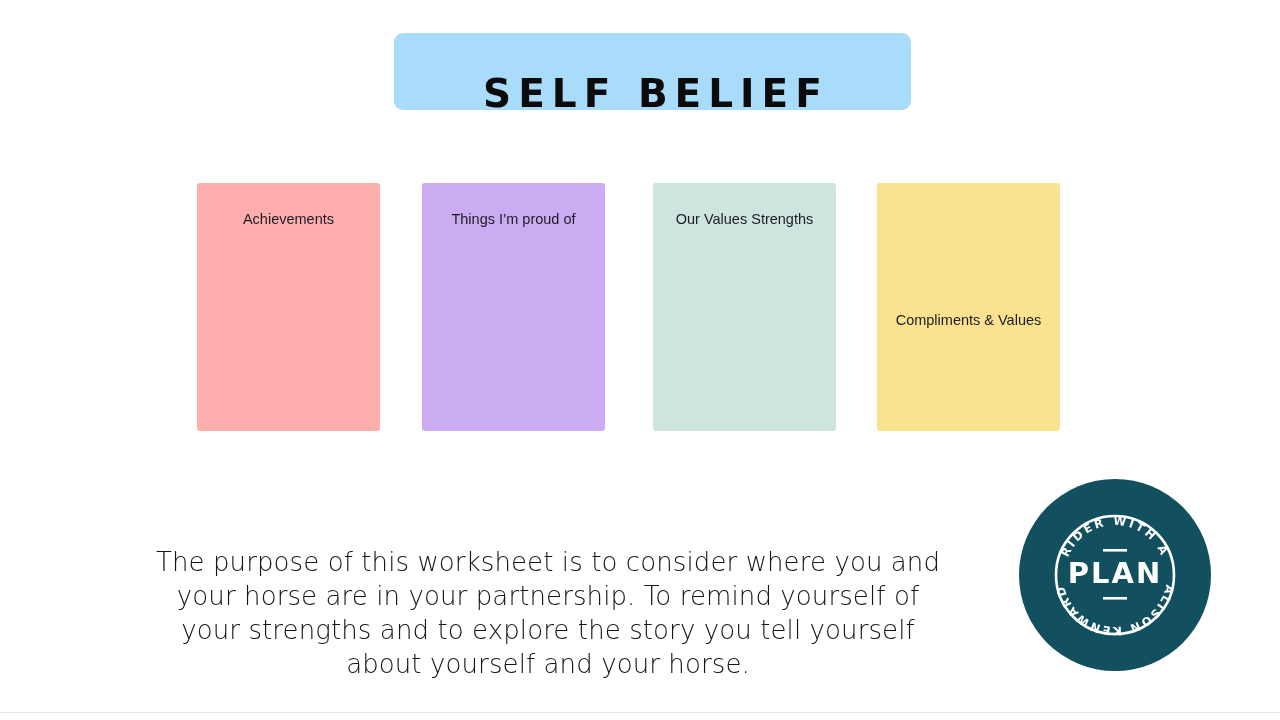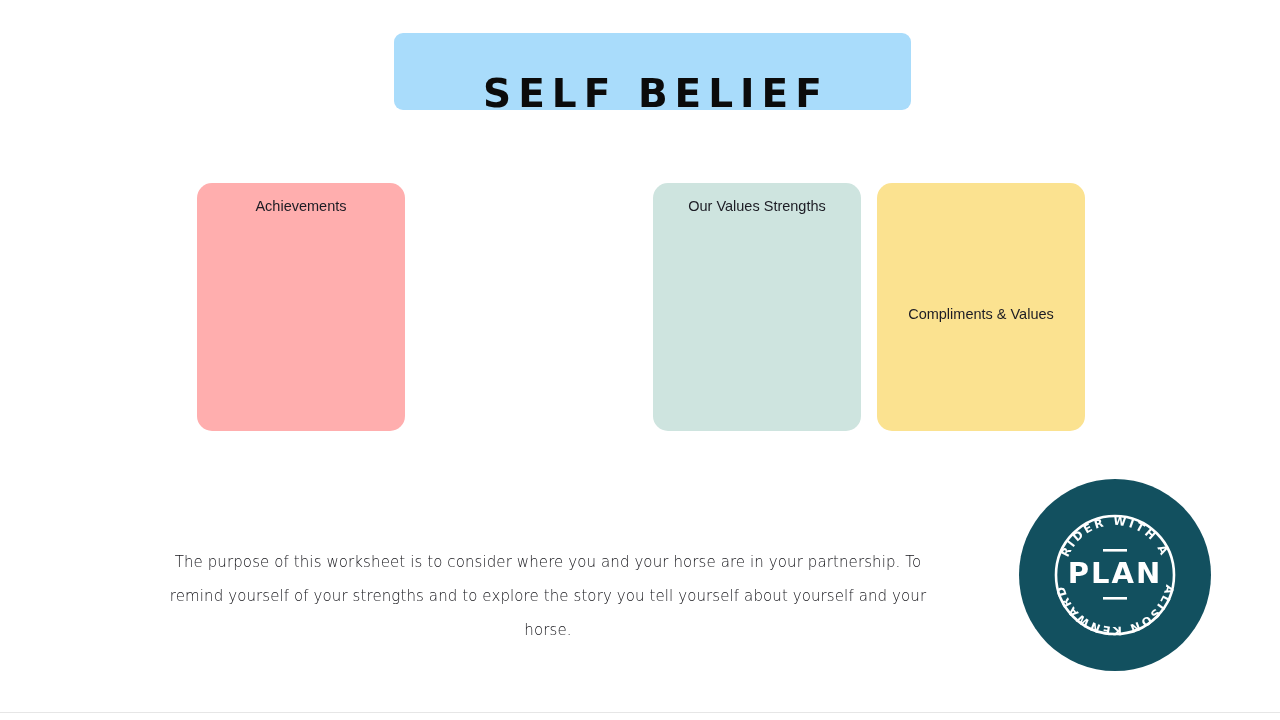--- a/index.html
+++ b/index.html
@@ -50,25 +50,25 @@
   .cards {
     position: absolute;
     left: 197px;
     top: 183px;
     width: 870px;
     height: 248px;
   }
   .card {
     position: absolute;
     top: 0;
-    width: 208px;
+    width: 183px;
     height: 248px;
-    border-radius: 15px;
+    border-radius: 3px;
     box-sizing: border-box;
-    padding-top: 15px;
+    padding-top: 28px;
     display: flex;
     justify-content: center;
     align-items: flex-start;
   }
   .card-label {
     font-family: "Liberation Sans", sans-serif;
     font-size: 14.5px;
     color: #1c1c24;
     line-height: 1.2;
     text-align: center;
@@ -81,21 +81,21 @@
 
   
   .purpose {
     position: absolute;
     left: 148px;
     top: 545px;
     width: 800px;
     text-align: center;
     font-family: "DejaVu Sans", sans-serif;
     font-weight: 300;
-    font-size: 15px;
+    font-size: 26px;
     line-height: 34px;
     color: #15151a;
     letter-spacing: 0.1px;
   }
 
   
   .logo {
     position: absolute;
     left: 1019px;
     top: 479px;
@@ -122,20 +122,23 @@
   <div class="title-banner" style="background: rgb(169, 220, 251);">
     <div class="title-text" style="color: rgb(11, 11, 11); margin-top: 44px;">SELF BELIEF</div>
   </div>
 
   <div class="cards">
 
     <div class="card card-1" style="background: rgb(255, 174, 174);">
       <div class="card-label">Achievements</div>
     </div>
 
+    <div class="card card-2" style="background: rgb(203, 172, 242);">
+      <div class="card-label">Things I’m proud of</div>
+    </div>
 
     <div class="card card-3" style="background: rgb(206, 228, 223);">
       <div class="card-label">Our Values Strengths</div>
     </div>
 
     <div class="card card-4" style="background: rgb(251, 226, 144); align-items: center;">
       <div class="card-label">Compliments &amp; Values</div>
     </div>
 
   </div>

